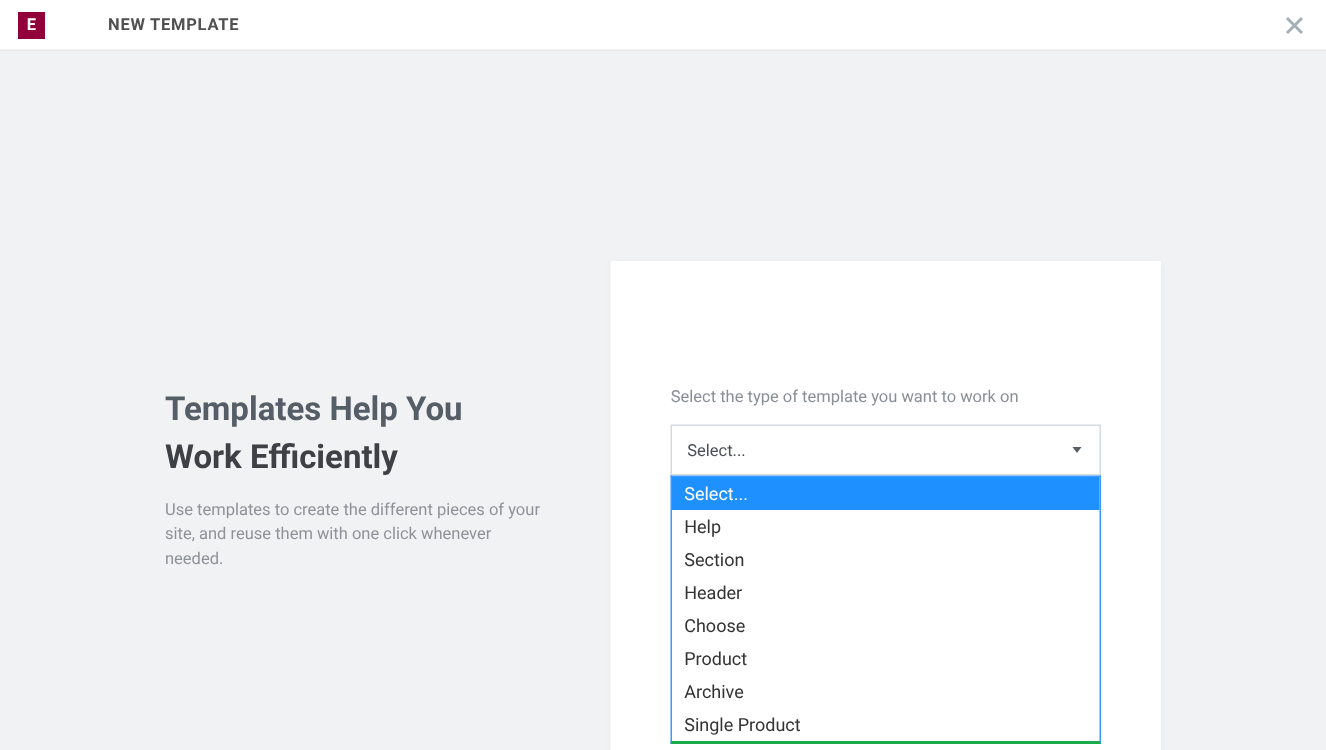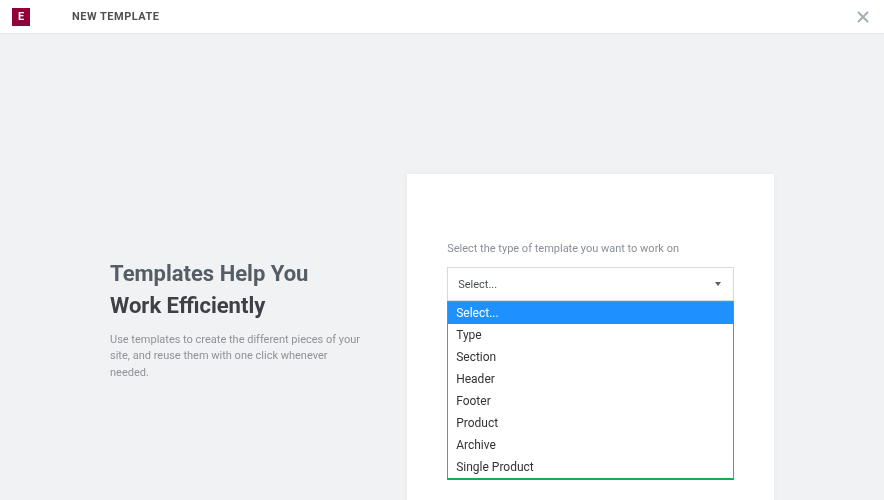--- a/index.html
+++ b/index.html
@@ -100,21 +100,21 @@
       box-shadow: 0 1px 6px rgba(0,0,0,0.05);
     }
     .card-title {
       font-size: 16px;
       font-weight: 500;
       color: #3f444a;
     }
     .card-sub {
       font-size: 11px;
       color: #8a8f96;
-      margin-top: 18px;
+      margin-top: 34px;
     }
     .select-wrapper {
       margin-top: 12px;
       position: relative;
     }
     .select-box {
       width: 100%;
       height: 34px;
       border: 1px solid #d5dadf;
       background: #ffffff;
@@ -182,23 +182,23 @@
     <div class="card-sub">Select the type of template you want to work on</div>
 
     <div class="select-wrapper">
       <div class="select-box">
         <span>Select...</span>
         <span class="caret"></span>
       </div>
 
       <div class="dropdown" id="dropdown-list">
           <div class="dropdown-item selected">Select...</div>
-          <div class="dropdown-item">Type</div>
+          <div class="dropdown-item">Help</div>
           <div class="dropdown-item">Section</div>
           <div class="dropdown-item">Header</div>
-          <div class="dropdown-item">Footer</div>
+          <div class="dropdown-item">Choose</div>
           <div class="dropdown-item">Product</div>
           <div class="dropdown-item">Archive</div>
           <div class="dropdown-item">Single Product</div>
         </div>
     </div>
   </div>
 </div>
 
 </body></html>

